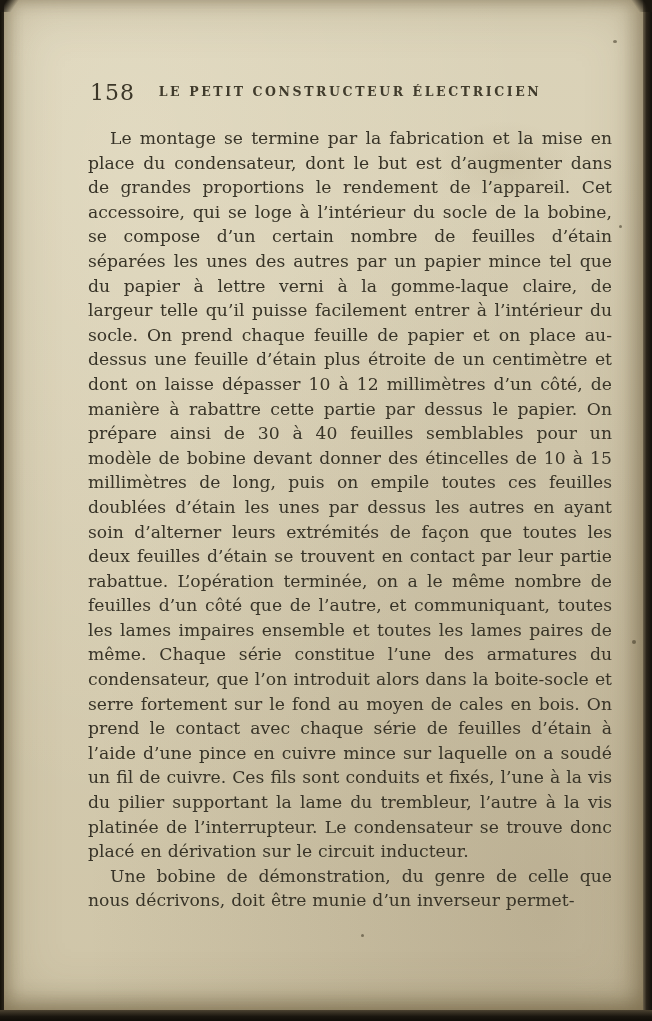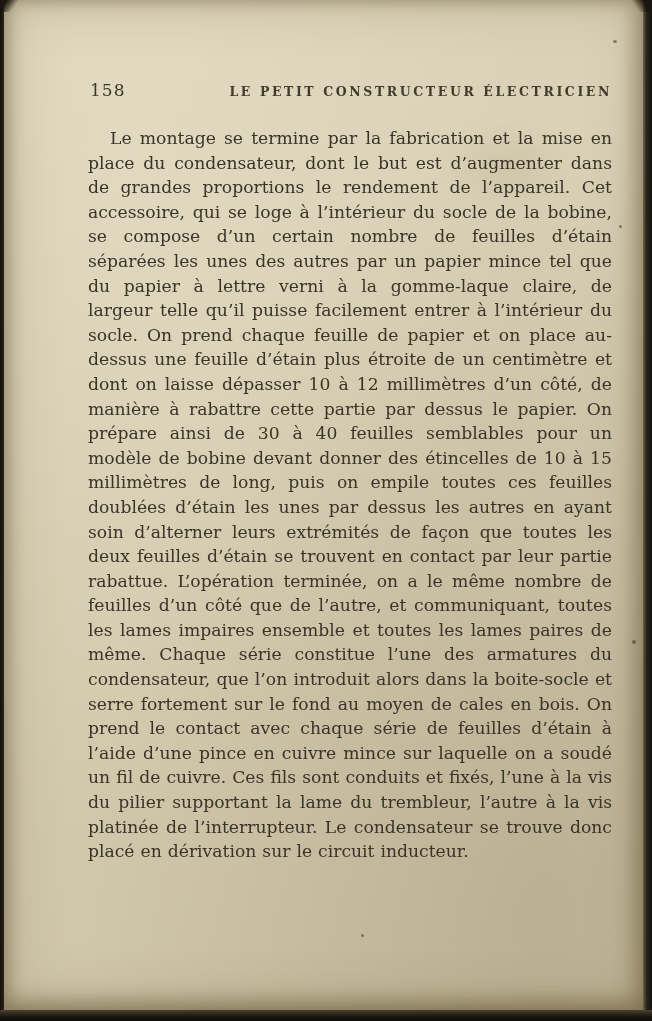--- a/index.html
+++ b/index.html
@@ -66,26 +66,26 @@
   .page-header {
     position: relative;
     height: 24px;
     margin-bottom: 22px;
     color: #3c3729;
   }
   .pagenum {
     position: absolute;
     left: 2px;
     top: 0;
-    font-size: 17px;
+    font-size: 22px;
     letter-spacing: 1px;
   }
   .running-title {
     display: block;
-    text-align: right;
+    text-align: center;
     padding-top: 4px;
     font-size: 12.5px;
     font-weight: bold;
     letter-spacing: 2.6px;
     color: #403b2c;
     white-space: nowrap;
   }
   .body-text p {
     margin: 0;
     text-align: justify;
@@ -117,20 +117,21 @@
 <div class="scan">
   <div class="paper">
     <div class="stain"></div>
     <div class="text-area">
       <div class="page-header">
         <span class="pagenum">158</span>
         <span class="running-title">LE PETIT CONSTRUCTEUR ÉLECTRICIEN</span>
       </div>
       <div class="body-text">
           <p><span>Le montage se termine par la fabrication et la mise en place du </span><span class="italic">condensateur</span><span>, dont le but est d’augmenter dans de grandes proportions le rendement de l’appareil. Cet accessoire, qui se loge à l’intérieur du socle de la bobine, se compose d’un certain nombre de feuilles d’étain séparées les unes des autres par un papier mince tel que du papier à lettre verni à la gomme-laque claire, de largeur telle qu’il puisse facilement entrer à l’intérieur du socle. On prend chaque feuille de papier et on place au-dessus une feuille d’étain plus étroite de un centimètre et dont on laisse dépasser 10 à 12 millimètres d’un côté, de manière à rabattre cette partie par dessus le papier. On prépare ainsi de 30 à 40 feuilles semblables pour un modèle de bobine devant donner des étincelles de 10 à 15 millimètres de long, puis on empile toutes ces feuilles doublées d’étain les unes par dessus les autres en ayant soin d’alterner leurs extrémités de façon que toutes les deux feuilles d’étain se trouvent en contact par leur partie rabattue. L’opération terminée, on a le même nombre de feuilles d’un côté que de l’autre, et communiquant, toutes les lames impaires ensemble et toutes les lames paires de même. Chaque série constitue l’une des armatures du condensateur, que l’on introduit alors dans la boite-socle et serre fortement sur le fond au moyen de cales en bois. On prend le contact avec chaque série de feuilles d’étain à l’aide d’une pince en cuivre mince sur laquelle on a soudé un fil de cuivre. Ces fils sont conduits et fixés, l’une à la vis du pilier supportant la lame du trembleur, l’autre à la vis platinée de l’interrupteur. Le condensateur se trouve donc placé en dérivation sur le circuit inducteur.</span></p>
+          <p><span>Une bobine de démonstration, du genre de celle que nous décrivons, doit être munie d’un </span><span class="italic">inverseur</span><span> permet-</span></p>
         </div>
     </div>
     <div class="speck speck-1"></div>
     <div class="speck speck-2"></div>
     <div class="speck speck-3"></div>
     <div class="speck speck-4"></div>
   </div>
   <div class="edge edge-left"></div>
   <div class="edge edge-right"></div>
   <div class="edge edge-bottom"></div>

